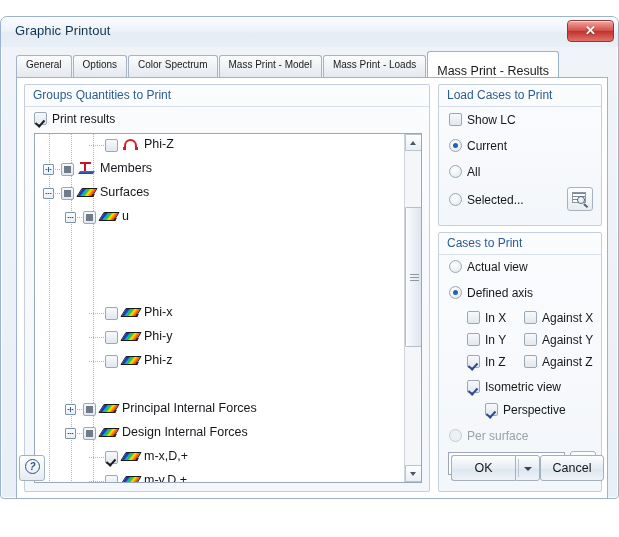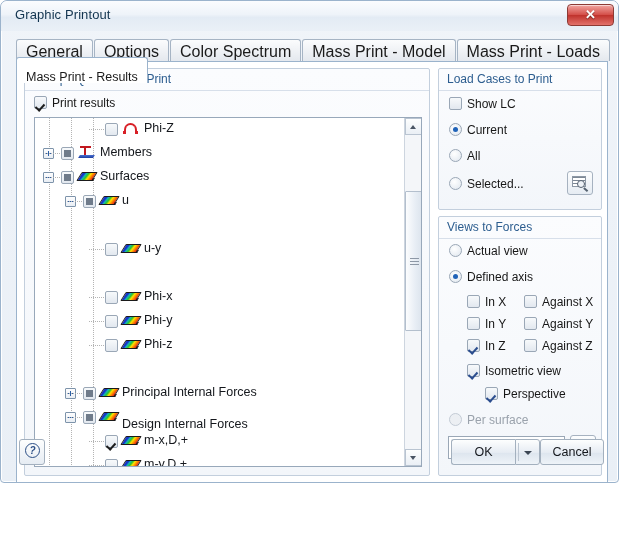--- a/index.html
+++ b/index.html
@@ -6,21 +6,21 @@
     margin: 0; padding: 0;
     width: 619px; height: 537px;
     background: #ffffff;
     font-family: "Liberation Sans", sans-serif;
     -webkit-font-smoothing: none;
   }
   * { box-sizing: border-box; }
 
   
   .window {
-    position: absolute; left: 0; top: 0;
+    position: absolute; left: 0; top: 16px;
     width: 619px; height: 483px;
     background: linear-gradient(#f0f4f9, #e9eff6);
     border: 1px solid #9bb3cc;
     border-radius: 7px 7px 4px 4px;
     box-shadow: inset 0 0 0 1px #ffffff;
     overflow: hidden;
   }
   .titlebar {
     position: absolute; left: 0; top: 0; width: 619px; height: 30px;
     background: linear-gradient(#fbfcfe 0%, #eef3f9 45%, #e3ebf4 55%, #eaf0f7 100%);
@@ -42,21 +42,21 @@
     position: absolute; left: 0; right: 0; top: 2px;
     text-align: center; color: #ffffff; font-size: 13px; font-weight: bold;
     text-shadow: 0 1px 1px rgba(0,0,0,.45);
   }
 
   
   .tabstrip { position: absolute; left: 15px; top: 38px; height: 23px; }
   .tab {
     position: relative; float: left; height: 22px; margin-right: 1px;
     padding: 3px 9px 0 9px;
-    font-size: 16px; color: #1a1a1a;
+    font-size: 10px; color: #1a1a1a;
     background: linear-gradient(#fbfcfd, #e4e8ee);
     border: 1px solid #a6b4c4; border-bottom: none;
     border-radius: 3px 3px 0 0;
     cursor: pointer; white-space: nowrap;
   }
   .tab.active {
     height: 26px; margin-top: -4px; padding-top: 12px;
     background: #ffffff; border-color: #9bb3cc; z-index: 5;
     font-size: 12.5px;
   }
@@ -343,26 +343,20 @@
               <span class="ticon" style="left: 44px;"><span class="ic-member"><i class="h"></i><i></i><u></u></span></span>
               <span class="tname" style="left: 65px;">Members</span>
             </div>
             <div class="trow" style="top: 72px;">
               <div class="exp" style="left: 30px;"></div>
               <div class="hstub" style="left: 32px; width: 16px;"></div>
               <span class="cb tcb tri" style="left: 48px;"></span>
               <span class="ticon" style="left: 66px;"><span class="ic-surface"><u></u><i></i></span></span>
               <span class="tname" style="left: 87px;">u</span>
             </div>
-            <div class="trow" style="top: 120px;">
-              <div class="hstub" style="left: 54px; width: 16px;"></div>
-              <span class="cb tcb" style="left: 70px;"></span>
-              <span class="ticon" style="left: 88px;"><span class="ic-surface"><u></u><i></i></span></span>
-              <span class="tname" style="left: 109px;">u-y</span>
-            </div>
             <div class="trow" style="top: 168px;">
               <div class="hstub" style="left: 54px; width: 16px;"></div>
               <span class="cb tcb" style="left: 70px;"></span>
               <span class="ticon" style="left: 88px;"><span class="ic-surface"><u></u><i></i></span></span>
               <span class="tname" style="left: 109px; text-align: right;">Phi-x</span>
             </div>
             <div class="trow" style="top: 192px;">
               <div class="hstub" style="left: 54px; width: 16px;"></div>
               <span class="cb tcb" style="left: 70px;"></span>
               <span class="ticon" style="left: 88px;"><span class="ic-surface"><u></u><i></i></span></span>
@@ -379,21 +373,21 @@
               <div class="hstub" style="left: 32px; width: 16px;"></div>
               <span class="cb tcb tri" style="left: 48px;"></span>
               <span class="ticon" style="left: 66px;"><span class="ic-surface"><u></u><i></i></span></span>
               <span class="tname" style="left: 87px;">Principal Internal Forces</span>
             </div>
             <div class="trow" style="top: 288px;">
               <div class="exp" style="left: 30px;"></div>
               <div class="hstub" style="left: 32px; width: 16px;"></div>
               <span class="cb tcb tri" style="left: 48px;"></span>
               <span class="ticon" style="left: 66px;"><span class="ic-surface"><u></u><i></i></span></span>
-              <span class="tname" style="left: 87px; margin-top: 8px;">Design Internal Forces</span>
+              <span class="tname" style="left: 87px;">Design Internal Forces</span>
             </div>
             <div class="trow" style="top: 312px;">
               <div class="hstub" style="left: 54px; width: 16px;"></div>
               <span class="cb tcb checked" style="left: 70px;"></span>
               <span class="ticon" style="left: 88px;"><span class="ic-surface"><u></u><i></i></span></span>
               <span class="tname" style="left: 109px;">m-x,D,+</span>
             </div>
             <div class="trow" style="top: 336px;">
               <div class="hstub" style="left: 54px; width: 16px;"></div>
               <span class="cb tcb checked" style="left: 70px;"></span>
@@ -438,21 +432,21 @@
 
       <div class="toolbtn" style="right:8px; top:102px;">
         <div class="gl">
           <div class="lines"></div>
           <div class="mag"></div>
         </div>
       </div>
     </div>
 
     <div class="group" id="grp-views">
-      <div class="g-title">Views to Forces</div>
+      <div class="g-title">Cases to Print</div>
       <div class="g-sep"></div>
 
       <div class="opt" style="left:10px; top:27px;">
         <span class="rd"></span><span class="lbl">Actual view</span>
       </div>
       <div class="opt" style="left:10px; top:53px;">
         <span class="rd sel"></span><span class="lbl">Defined axis</span>
       </div>
 
       <div class="opt" style="left:28px; top:78px;">

